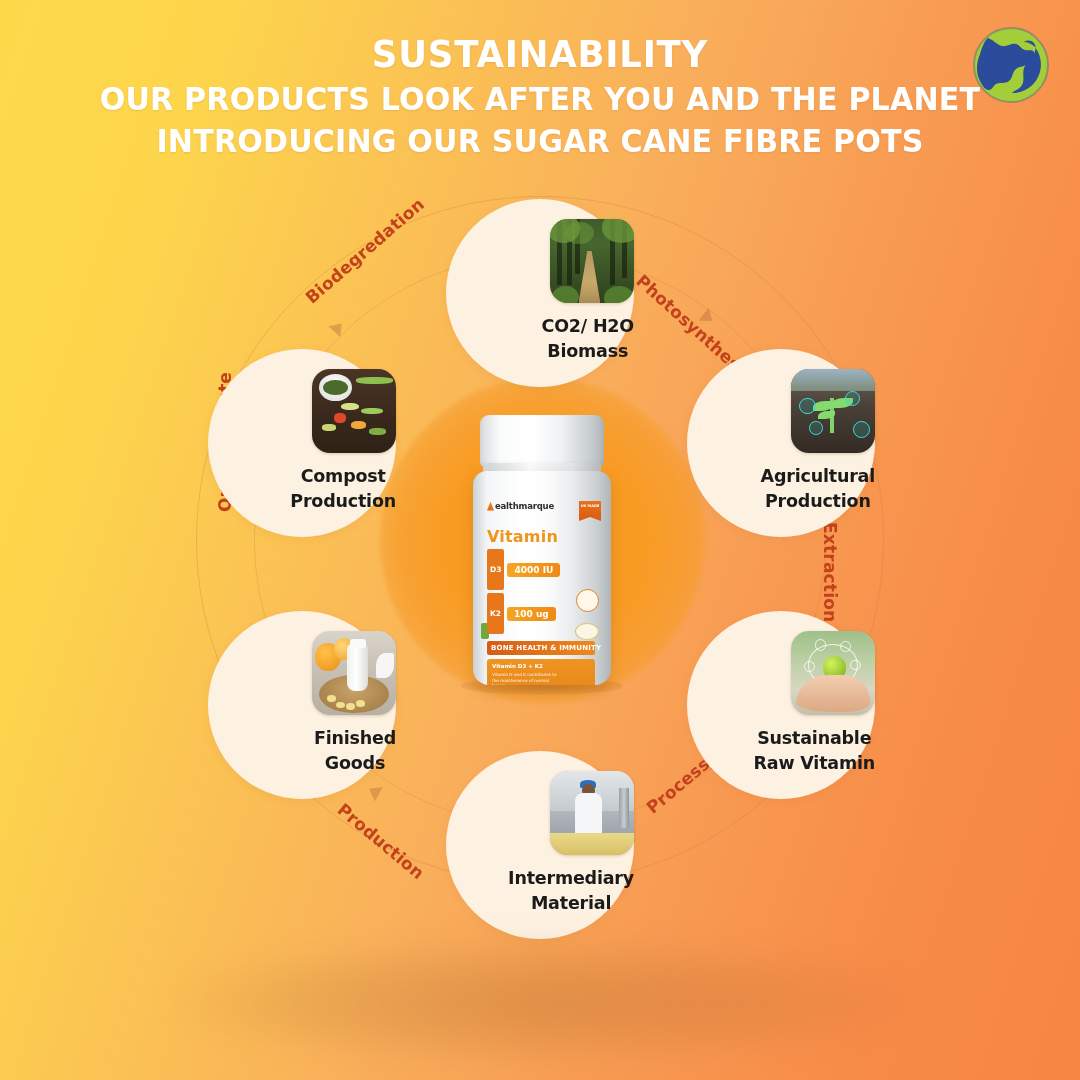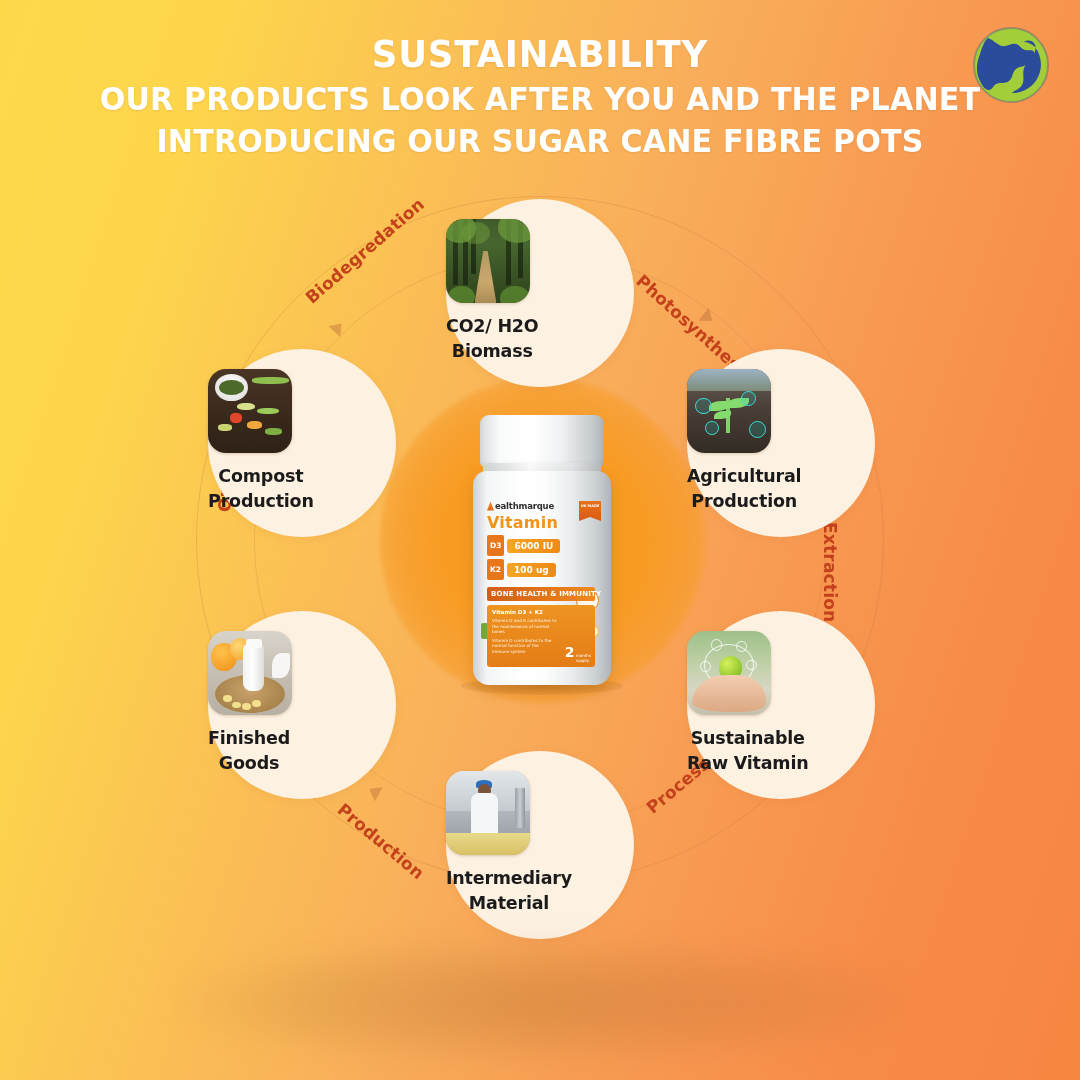--- a/index.html
+++ b/index.html
@@ -87,21 +87,21 @@
 
   
   .node {
     position: absolute;
     width: 188px; height: 188px;
     border-radius: 50%;
     background: #FDF1E2;
     box-shadow: 0 2px 10px rgba(180,100,40,0.10);
     display: flex;
     flex-direction: column;
-    align-items: flex-start;
+    align-items: flex-end;
     justify-content: flex-start;
     padding-top: 20px;
   }
   .node .thumb {
     width: 84px; height: 84px;
     border-radius: 18px;
     overflow: hidden;
     position: relative;
     box-shadow: 0 1px 3px rgba(120,70,20,0.25);
   }
@@ -343,30 +343,30 @@
     font-size: 8.5px; font-weight: bold; color: #2E2E2E;
     letter-spacing: -0.2px;
     display: flex; align-items: center; gap: 1px;
   }
   #bottle .brand .mark {
     display: inline-block; width: 7px; height: 9px;
     background: linear-gradient(180deg,#F08A1E,#E06A12);
     clip-path: polygon(50% 0%, 100% 100%, 0% 100%);
   }
   #bottle .vitamin {
-    margin-top: 2px;
+    margin-top: 16px;
     font-size: 16px; font-weight: bold; color: #F0941C;
     letter-spacing: 0.2px;
   }
   #bottle .dose-row {
     display: flex; align-items: center; gap: 3px; margin-top: 3px;
   }
   #bottle .dose-key {
     background: #E8761A; color: #fff; font-size: 7.5px; font-weight: bold;
-    padding: 6px 3px; border-radius: 2px;
+    padding: 16px 3px; border-radius: 2px;
   }
   #bottle .dose-val {
     background: linear-gradient(90deg,#F5A623,#EE8A14);
     color: #fff; font-size: 9px; font-weight: bold;
     padding: 2px 7px; border-radius: 3px;
   }
   #bottle .banner {
     margin-top: 7px;
     background: linear-gradient(90deg,#D45C15,#EE8A1C);
     color: #fff; font-size: 7px; font-weight: bold;
@@ -592,21 +592,21 @@
       <div class="label">
         <div class="brand">
           <span class="mark"></span>
           <span>ealthmarque</span>
         </div>
 
         <div class="vitamin">Vitamin</div>
 
         <div class="dose-row">
           <span class="dose-key">D3</span>
-          <span class="dose-val">6000 IU</span>
+          <span class="dose-val">4000 IU</span>
         </div>
 
         <div class="dose-row">
           <span class="dose-key">K2</span>
           <span class="dose-val">100 ug</span>
         </div>
 
         <div class="banner">BONE HEALTH &amp; IMMUNITY</div>
 
         <div class="info">

